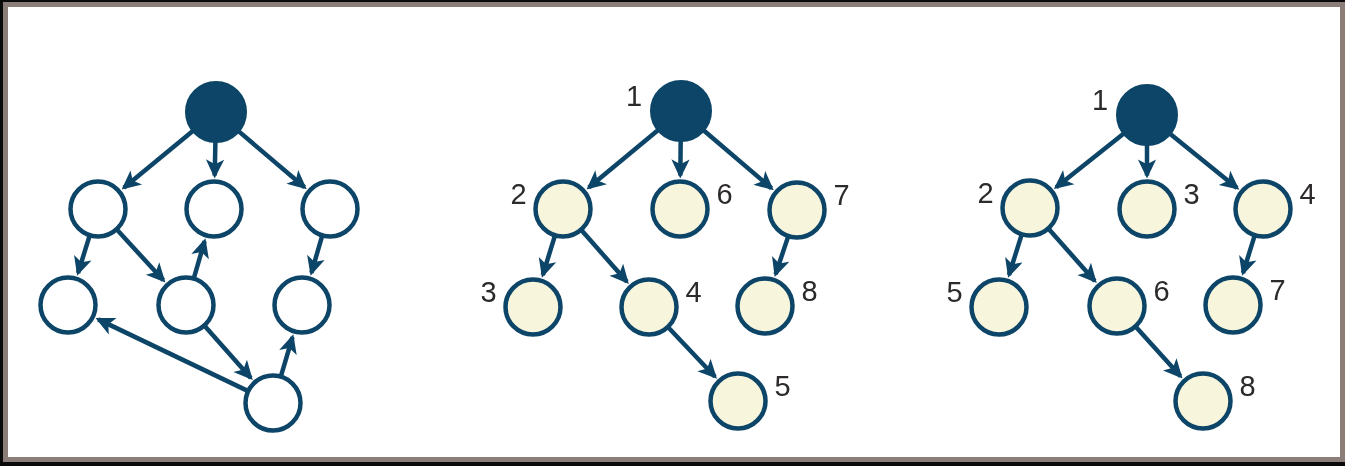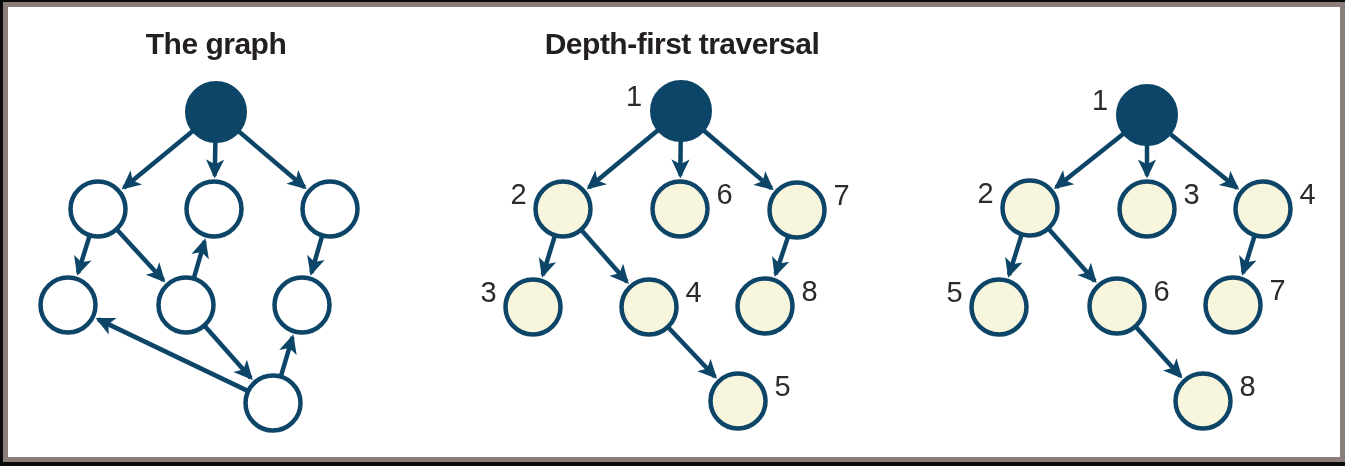--- a/index.html
+++ b/index.html
@@ -124,15 +124,13 @@
         <text x="954.5" y="292" text-anchor="middle" dominant-baseline="central" font-family="&quot;Liberation Sans&quot;, sans-serif" font-size="29" fill="#2D2A2B">5</text>
         <circle cx="1117" cy="306" r="27.5" fill="#F7F5DC" stroke="#0C4567" stroke-width="4.5"></circle>
         <text x="1161.5" y="291" text-anchor="middle" dominant-baseline="central" font-family="&quot;Liberation Sans&quot;, sans-serif" font-size="29" fill="#2D2A2B">6</text>
         <circle cx="1233" cy="305" r="27.5" fill="#F7F5DC" stroke="#0C4567" stroke-width="4.5"></circle>
         <text x="1277.5" y="290" text-anchor="middle" dominant-baseline="central" font-family="&quot;Liberation Sans&quot;, sans-serif" font-size="29" fill="#2D2A2B">7</text>
         <circle cx="1203" cy="401" r="27.5" fill="#F7F5DC" stroke="#0C4567" stroke-width="4.5"></circle>
         <text x="1247.5" y="386" text-anchor="middle" dominant-baseline="central" font-family="&quot;Liberation Sans&quot;, sans-serif" font-size="29" fill="#2D2A2B">8</text>
       </g>
     </svg>
 
-  <div class="panel-title title-1">The graph</div>
-  <div class="panel-title title-2">Depth-first traversal</div>
 </div>
 
 </body></html>

